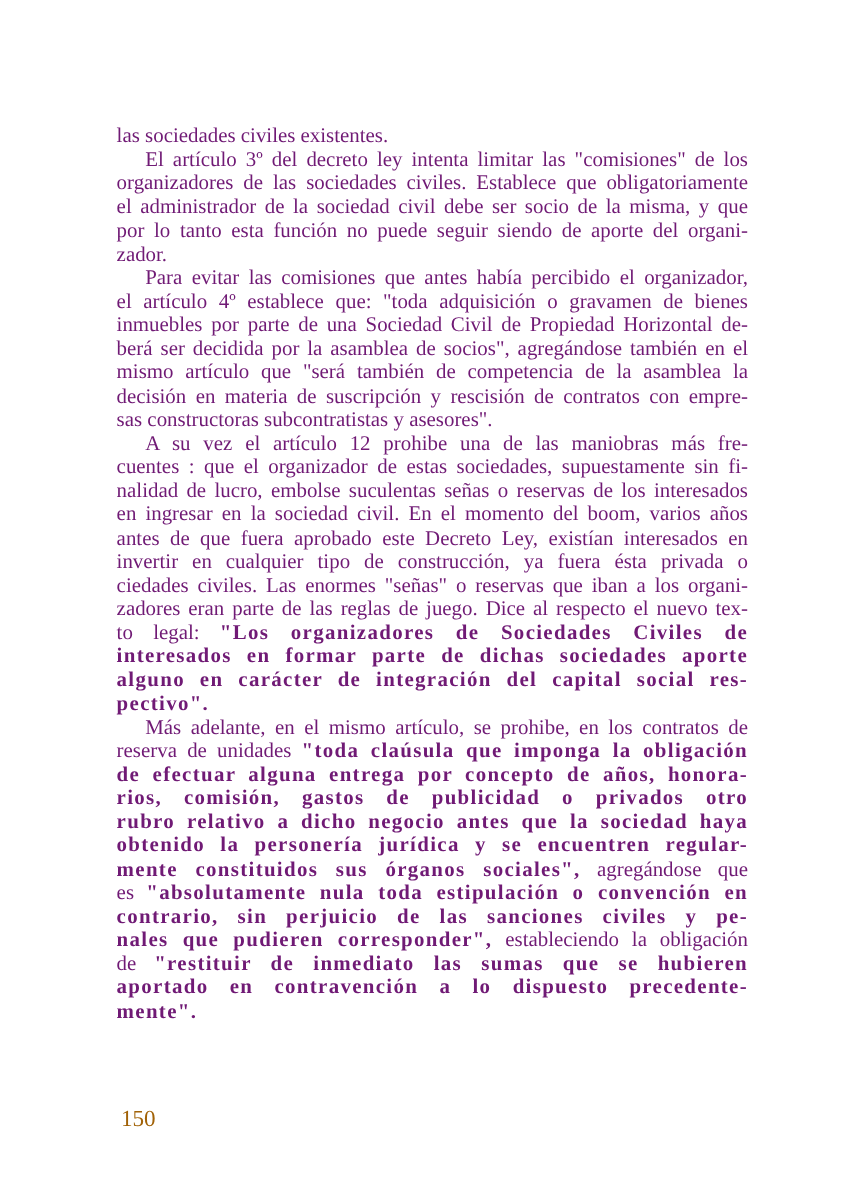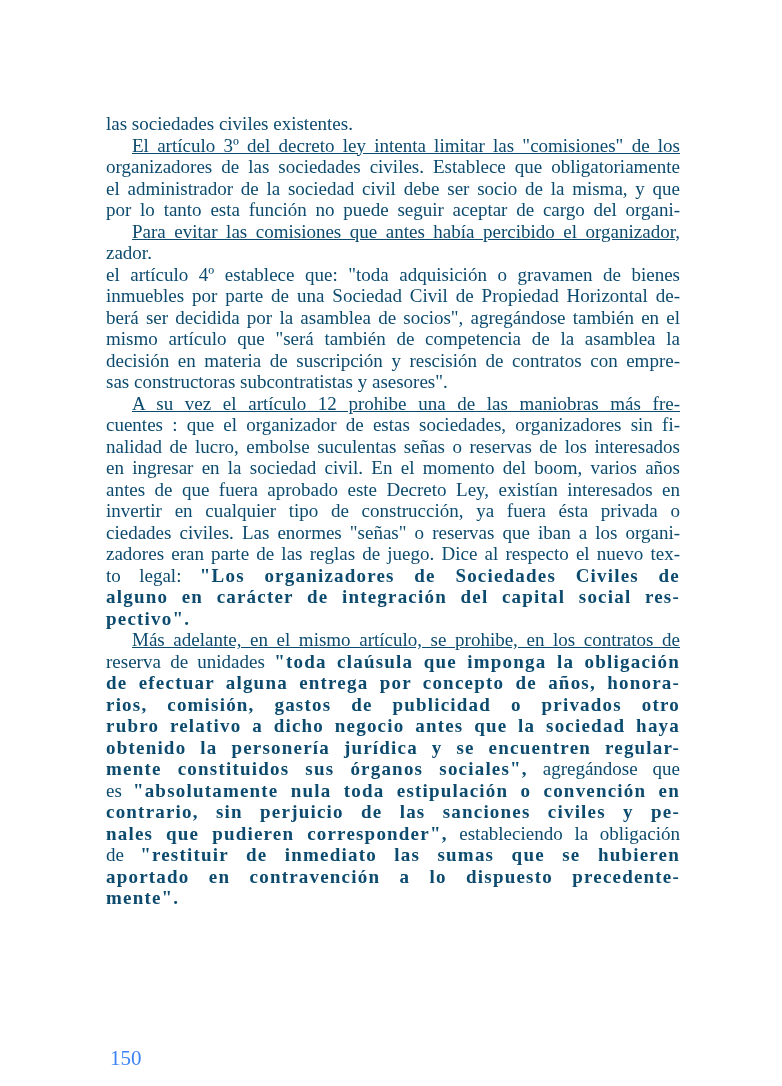--- a/index.html
+++ b/index.html
@@ -1,60 +1,61 @@
 <!DOCTYPE html>
 <html><head>
 <meta charset="utf-8">
 <style>
   html, body { margin:0; padding:0; background:#ffffff; }
   body { width:782px; height:1086px; position:relative; overflow:hidden; }
   .page {
     position:absolute; left:106px; top:113px; width:574px;
     font-family: "Liberation Serif", "DejaVu Serif", serif;
-    font-size:19px; color:#0c4a6e; line-height:21.5px;
+    font-size:19px; color:#701a75; line-height:21.5px;
   }
   .line {
     display:block; height:21.5px; white-space:nowrap;
     text-align:justify; text-align-last:justify;
   }
   .line.last { text-align-last:left; }
-  .line.indent { padding-left:26px;text-decoration:underline; }
+  .line.indent { padding-left:26px; }
   .b { font-weight:bold; letter-spacing:1.2px; font-family: "Liberation Serif", "DejaVu Serif", serif; }
   .pageno {
     position:absolute; left:110px; top:1005px;
     font-family: "Liberation Serif", "DejaVu Serif", serif;
-    font-size:21px; color:#3b82f6;margin-top:41px;
+    font-size:21px; color:#a16207;
   }
 </style>
 </head>
 <body>
 
 <div class="page" id="body">
     <span class="line last"><span>las sociedades civiles existentes.</span></span>
     <span class="line indent"><span>El artículo 3º del decreto ley intenta limitar las "comisiones" de los</span></span>
     <span class="line"><span>organizadores de las sociedades civiles. Establece que obligatoriamente</span></span>
     <span class="line"><span>el administrador de la sociedad civil debe ser socio de la misma, y que</span></span>
-    <span class="line"><span>por lo tanto esta función no puede seguir aceptar de cargo del organi-</span></span>
+    <span class="line"><span>por lo tanto esta función no puede seguir siendo de aporte del organi-</span></span>
+    <span class="line last"><span>zador.</span></span>
     <span class="line indent"><span>Para evitar las comisiones que antes había percibido el organizador,</span></span>
-    <span class="line last"><span>zador.</span></span>
     <span class="line"><span>el artículo 4º establece que: "toda adquisición o gravamen de bienes</span></span>
     <span class="line"><span>inmuebles por parte de una Sociedad Civil de Propiedad Horizontal de-</span></span>
     <span class="line"><span>berá ser decidida por la asamblea de socios", agregándose también en el</span></span>
     <span class="line"><span>mismo artículo que "será también de competencia de la asamblea la</span></span>
     <span class="line"><span>decisión en materia de suscripción y rescisión de contratos con empre-</span></span>
     <span class="line last"><span>sas constructoras subcontratistas y asesores".</span></span>
     <span class="line indent"><span>A su vez el artículo 12 prohibe una de las maniobras más fre-</span></span>
-    <span class="line"><span>cuentes : que el organizador de estas sociedades, organizadores sin fi-</span></span>
+    <span class="line"><span>cuentes : que el organizador de estas sociedades, supuestamente sin fi-</span></span>
     <span class="line"><span>nalidad de lucro, embolse suculentas señas o reservas de los interesados</span></span>
     <span class="line"><span>en ingresar en la sociedad civil. En el momento del boom, varios años</span></span>
     <span class="line"><span>antes de que fuera aprobado este Decreto Ley, existían interesados en</span></span>
     <span class="line"><span>invertir en cualquier tipo de construcción, ya fuera ésta privada o</span></span>
     <span class="line"><span>ciedades civiles. Las enormes "señas" o reservas que iban a los organi-</span></span>
     <span class="line"><span>zadores eran parte de las reglas de juego. Dice al respecto el nuevo tex-</span></span>
     <span class="line"><span>to legal: </span><span class="b">"Los organizadores de Sociedades Civiles de</span></span>
+    <span class="line"><span class="b">interesados en formar parte de dichas sociedades aporte</span></span>
     <span class="line"><span class="b">alguno en carácter de integración del capital social res-</span></span>
     <span class="line last"><span class="b">pectivo".</span></span>
     <span class="line indent"><span>Más adelante, en el mismo artículo, se prohibe, en los contratos de</span></span>
     <span class="line"><span>reserva de unidades </span><span class="b">"toda claúsula que imponga la obligación</span></span>
     <span class="line"><span class="b">de efectuar alguna entrega por concepto de años, honora-</span></span>
     <span class="line"><span class="b">rios, comisión, gastos de publicidad o privados otro</span></span>
     <span class="line"><span class="b">rubro relativo a dicho negocio antes que la sociedad haya</span></span>
     <span class="line"><span class="b">obtenido la personería jurídica y se encuentren regular-</span></span>
     <span class="line"><span class="b">mente constituidos sus órganos sociales",</span><span> agregándose que</span></span>
     <span class="line"><span>es </span><span class="b">"absolutamente nula toda estipulación o convención en</span></span>

